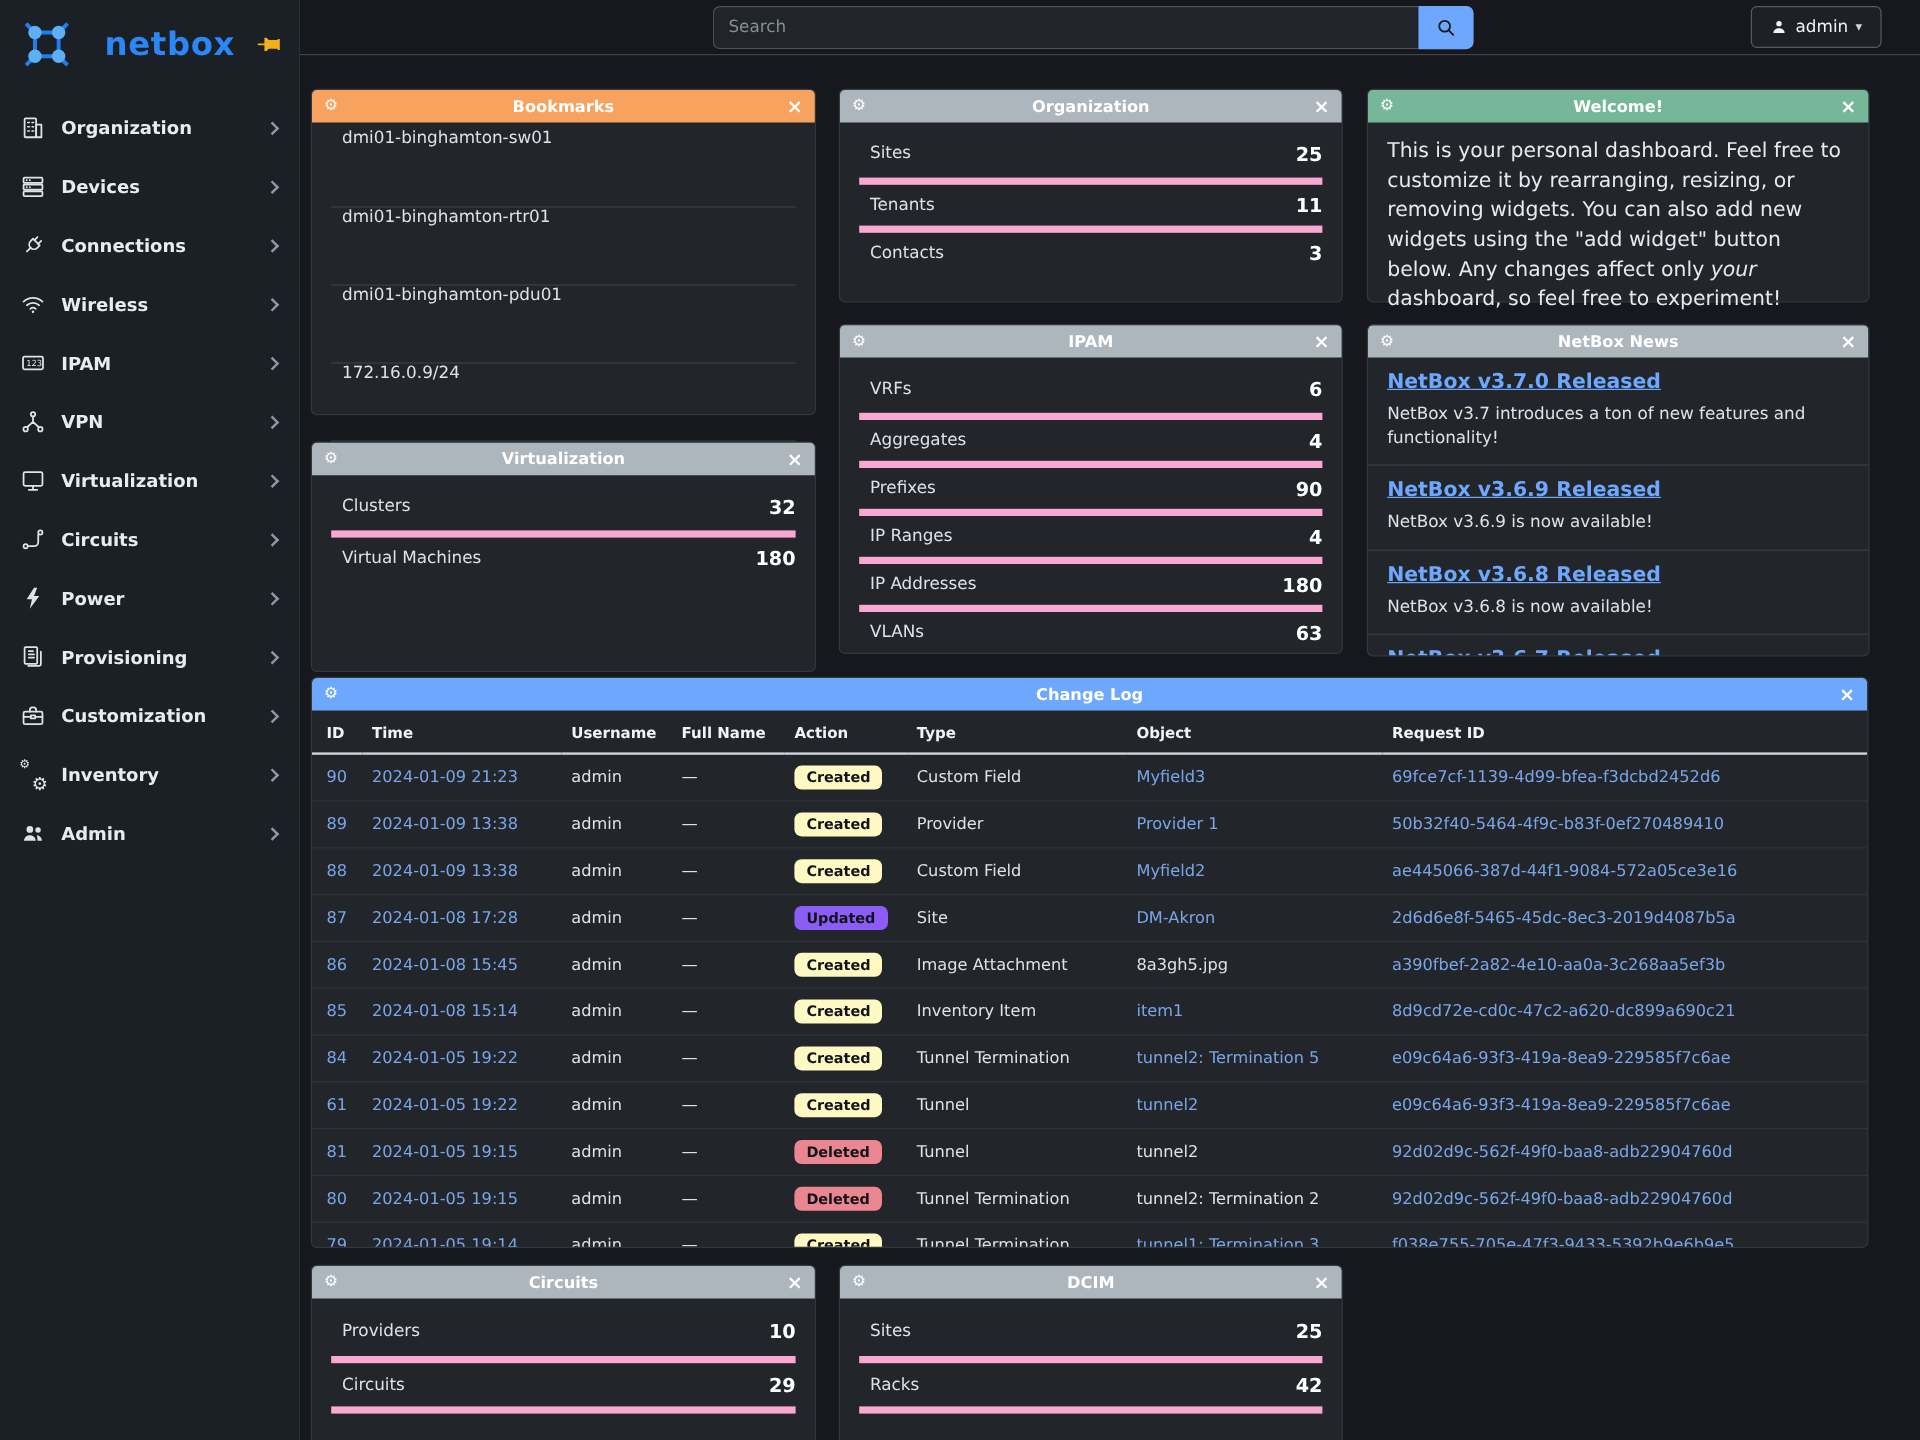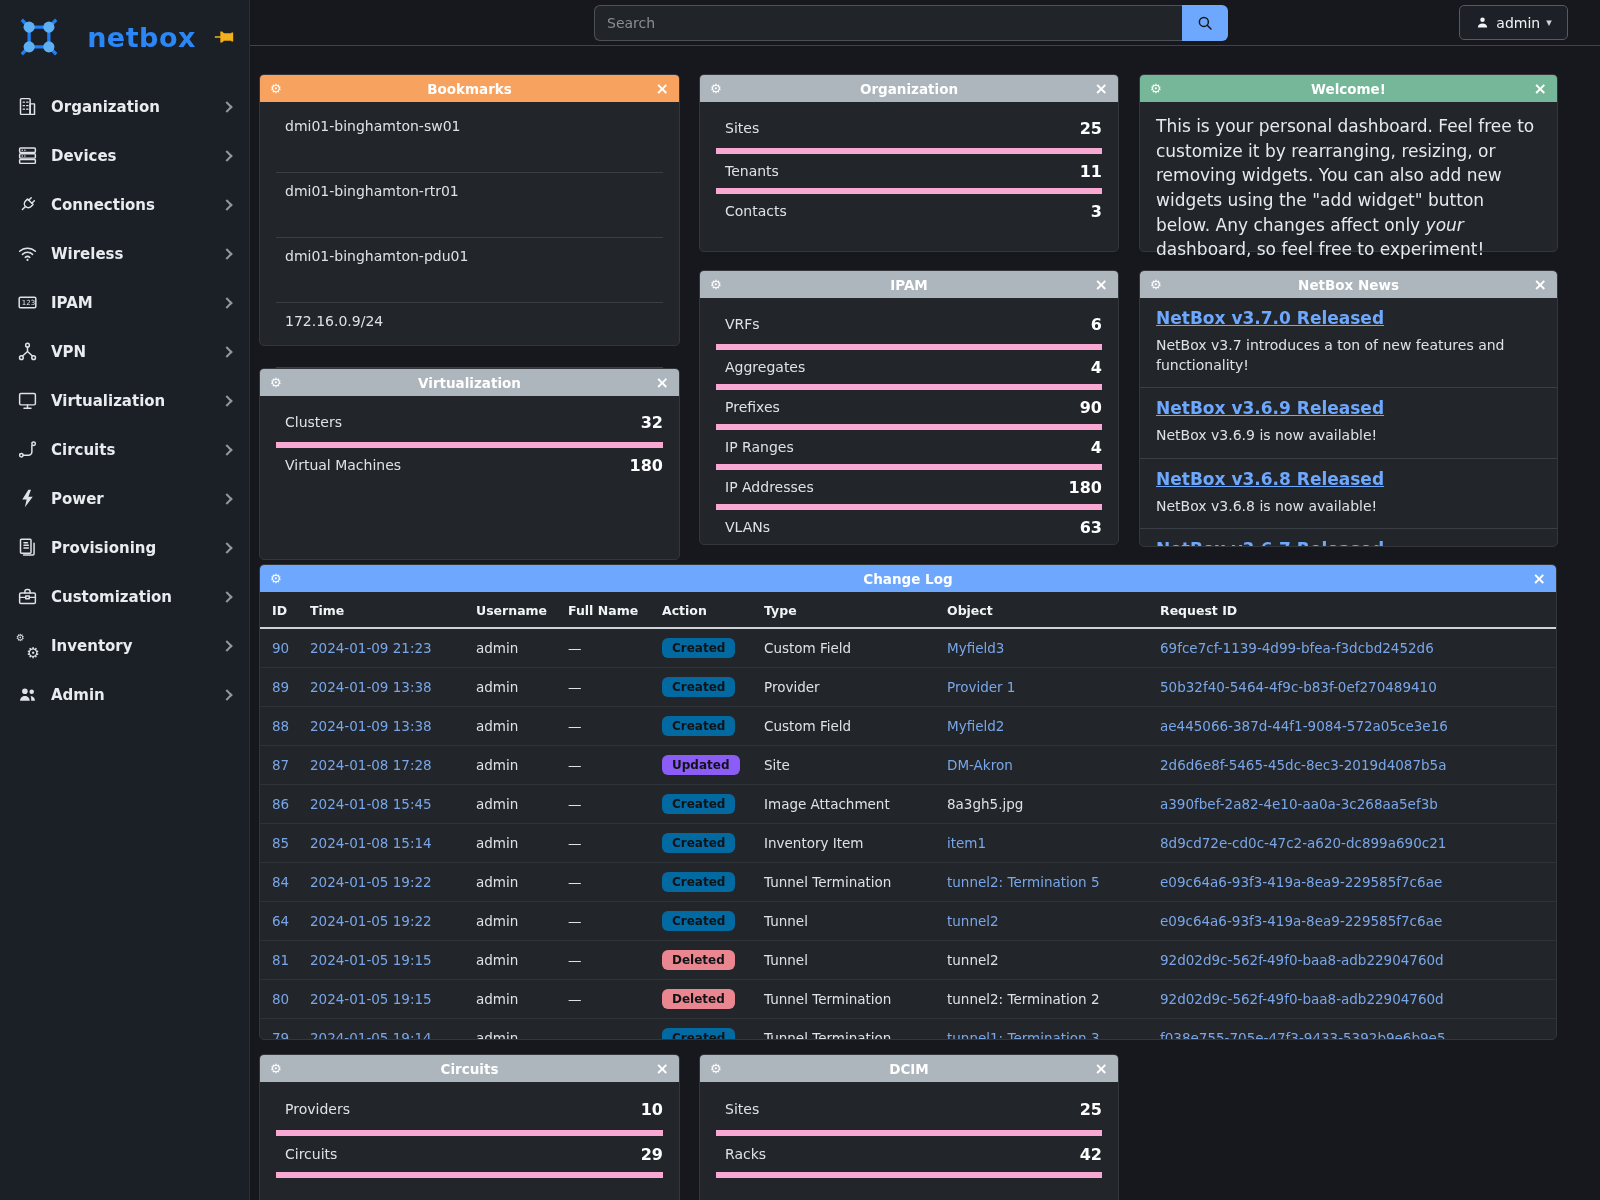--- a/index.html
+++ b/index.html
@@ -65,21 +65,21 @@
   }
   .chead .gear { font-size:13px; cursor:pointer; line-height:1; }
   .chead .ctitle { position:absolute; left:0; right:0; text-align:center; pointer-events:none; }
   .chead .close { margin-left:auto; font-size:16px; line-height:1; cursor:pointer; z-index:2; }
   .c-orange { background:#f7a35f; }
   .c-gray   { background:#adb5bd; }
   .c-green  { background:#75b798; }
   .c-blue   { background:#6ea8fe; }
   .listbody { padding-top:5px; }
   .lrow {
-    display:flex; align-items:center; justify-content:space-between;
+    display:flex; align-items:flex-start; justify-content:space-between;
     margin:0 16px 0 16px; padding:0 0 0 9px; height:37px; cursor:pointer;
   }
   .lrow + .lrow { border-top:1px solid #3a3f45;margin-top:28px; }
   .lrow .llabel { font-size:14px; color:#dee2e6; }
   .statbody { padding-top:6px; }
   .srow {
     display:flex; align-items:center; justify-content:space-between;
     margin:0 16px; padding-left:9px; height:40px; cursor:pointer;
   }
   .srow + .srow { border-top:6px solid #f9a8d4; }
@@ -104,21 +104,21 @@
   }
   .cl-table tr:last-child td { border-bottom:none; }
   .cl-table th:first-child, .cl-table td:first-child { padding-left:12px; }
   .lnk { color:#79a6e8; text-decoration:none; cursor:pointer; }
   .obj { color:#79a6e8; text-decoration:none; cursor:pointer; }
   .obj[data-link="false"] { color:#dee2e6; cursor:default; }
   .badge {
     display:inline-block; padding:3px 10px; border-radius:6px;
     font-size:12px; font-weight:bold; color:#101418;
   }
-  .badge[data-kind="created"] { background:#0369a1; }
+  .badge[data-kind="created"] { background:#fef9c3; }
   .badge[data-kind="updated"] { background:#8b5cf6; }
   .badge[data-kind="deleted"] { background:#ea868f; }
   svg.sicon { stroke:#dfe3e7; fill:none; stroke-width:1.7; stroke-linecap:round; stroke-linejoin:round; }
 </style>
 </head>
 <body>
 
 <div class="sidebar">
   <div class="logo-row">
     <svg class="logo-mark" viewBox="0 0 28 28">
@@ -554,21 +554,21 @@
           <td><a class="lnk">84</a></td>
           <td><a class="lnk">2024-01-05 19:22</a></td>
           <td><span>admin</span></td>
           <td><span>—</span></td>
           <td><span class="badge" data-kind="created">Created</span></td>
           <td><span>Tunnel Termination</span></td>
           <td><a class="obj" data-link="true">tunnel2: Termination 5</a></td>
           <td><a class="lnk">e09c64a6-93f3-419a-8ea9-229585f7c6ae</a></td>
         </tr>
         <tr>
-          <td><a class="lnk">64</a></td>
+          <td><a class="lnk">61</a></td>
           <td><a class="lnk">2024-01-05 19:22</a></td>
           <td><span>admin</span></td>
           <td><span>—</span></td>
           <td><span class="badge" data-kind="created">Created</span></td>
           <td><span>Tunnel</span></td>
           <td><a class="obj" data-link="true">tunnel2</a></td>
           <td><a class="lnk">e09c64a6-93f3-419a-8ea9-229585f7c6ae</a></td>
         </tr>
         <tr>
           <td><a class="lnk">81</a></td>

